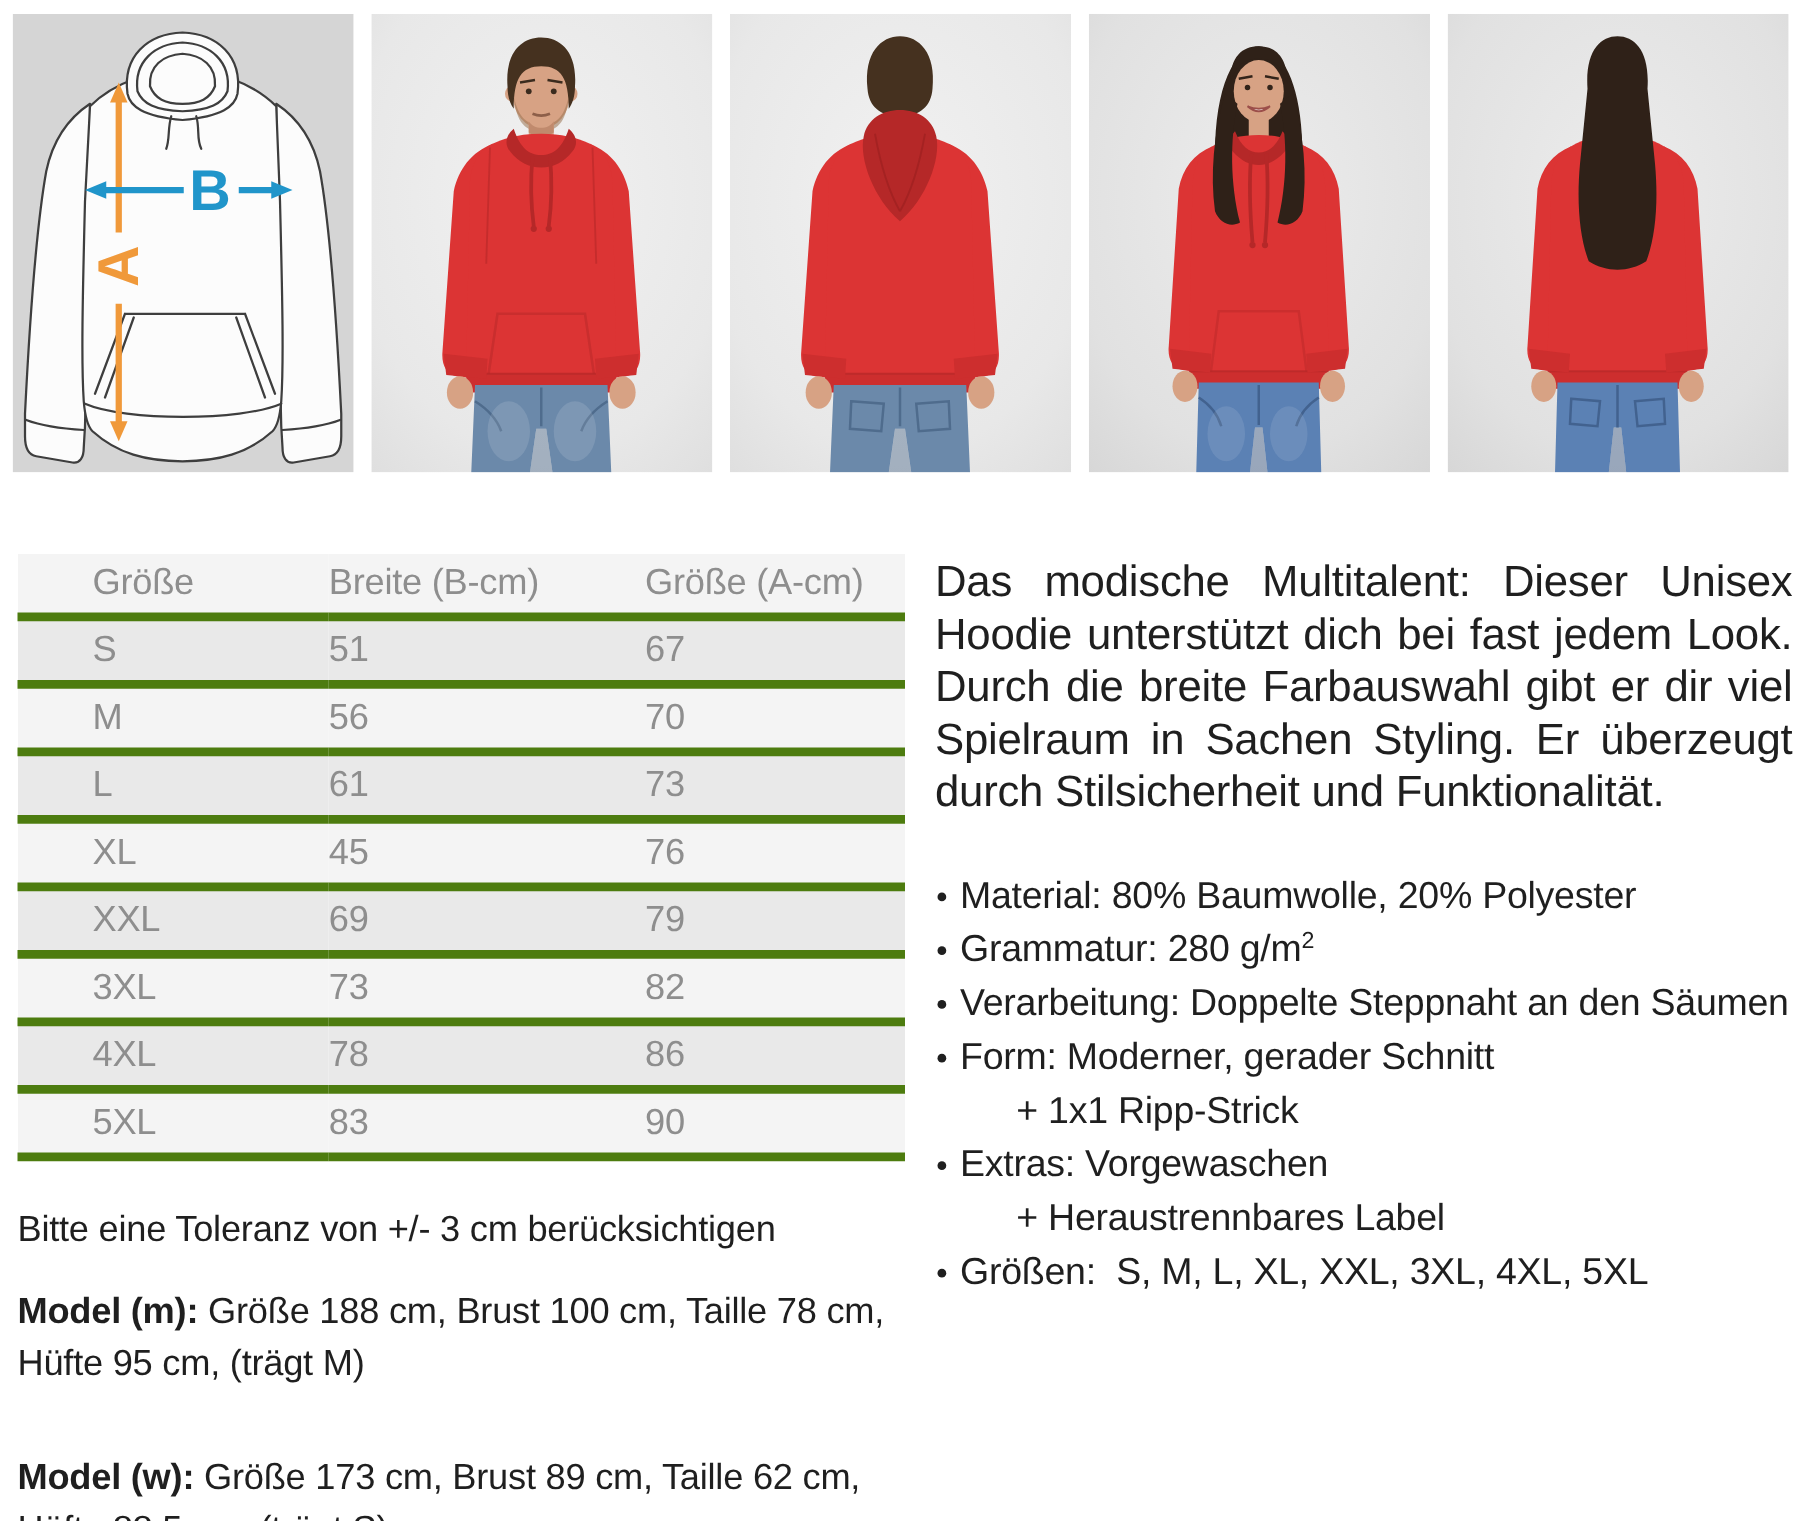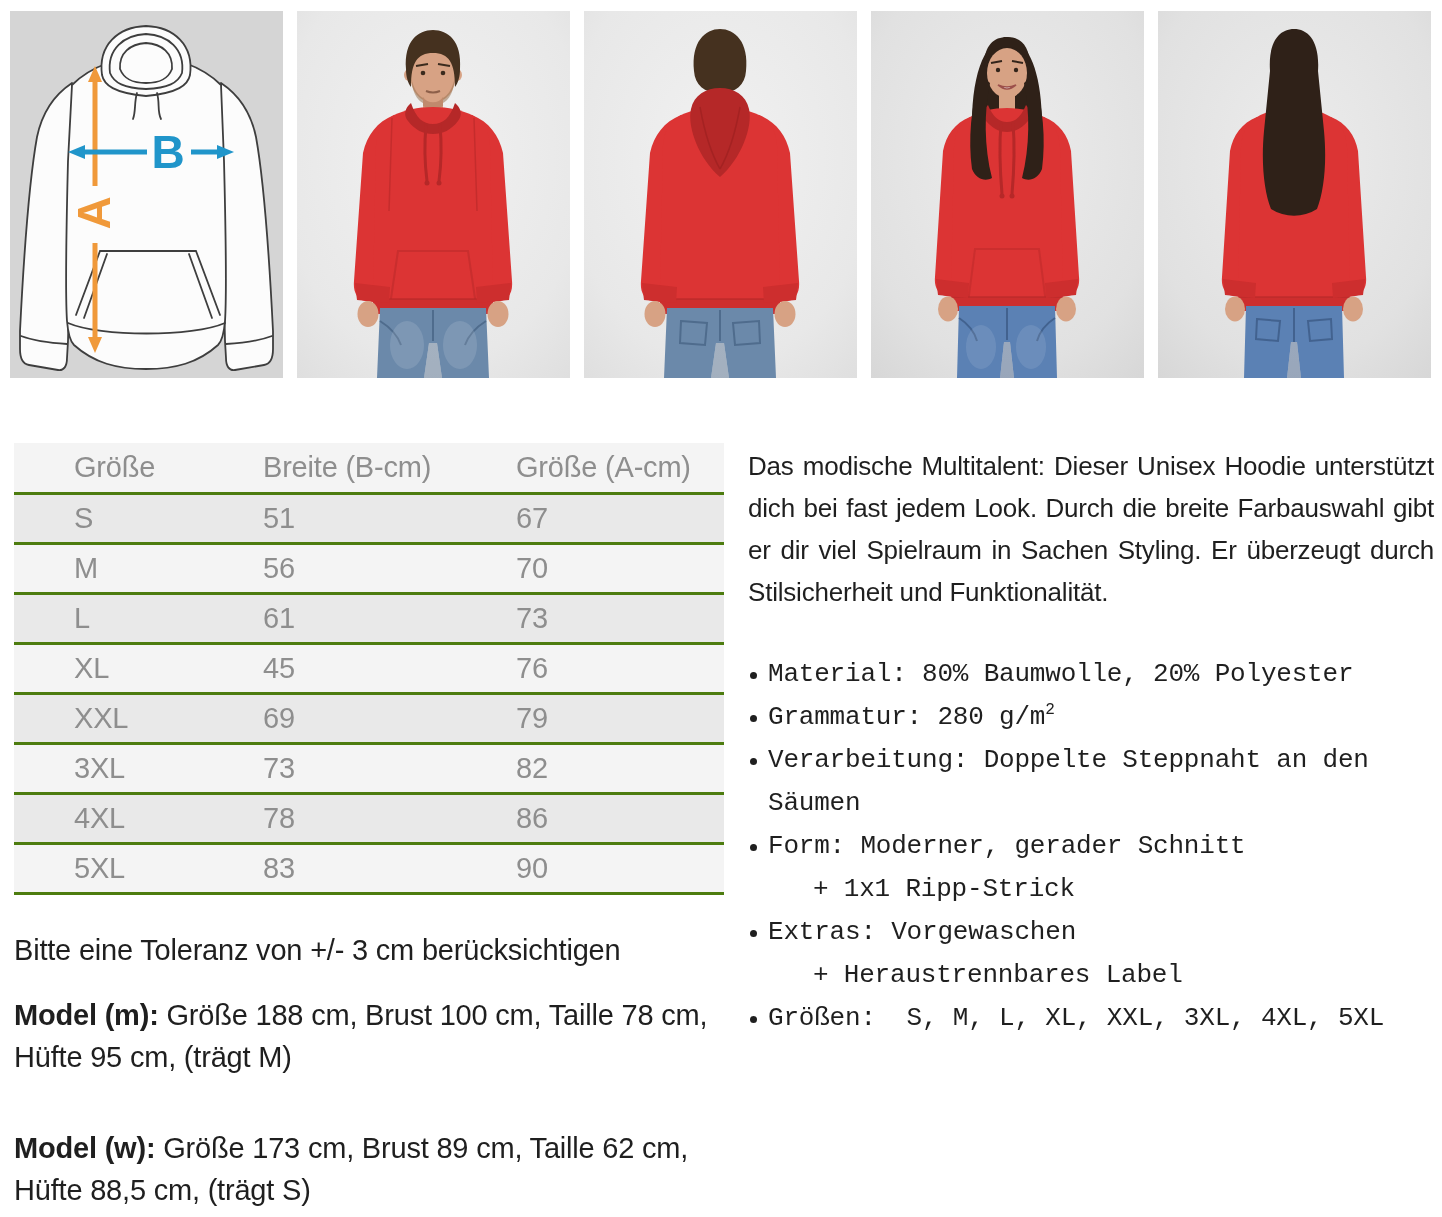--- a/index.html
+++ b/index.html
@@ -31,38 +31,38 @@
               stroke-linejoin:round; stroke-linecap:round; }
   .sketch-line { fill:none; stroke:var(--diagram-line); stroke-width:1.8;
               stroke-linejoin:round; stroke-linecap:round; }
 
   
   .left-col  { position:absolute; left:14px; top:443px; width:710px; }
   table.size { border-collapse:collapse; width:710px; table-layout:fixed; }
   th,td {
     font-weight:normal; text-align:left; height:50px; padding:0;
     font-size:29px; line-height:47px; color:var(--table-text);
-    border-bottom:3px solid #4d7c0f; overflow:hidden; white-space:nowrap;
+    border-bottom:7px solid #4d7c0f; overflow:hidden; white-space:nowrap;
   }
   th:first-child, td:first-child { padding-left:60px; }
   thead tr { background:var(--row-light); }
   tbody tr:nth-child(odd)  { background:var(--row-dark); }
   tbody tr:nth-child(even) { background:var(--row-light); }
 
   .tolerance  { margin-top:34px; font-size:29px; line-height:42px; }
   .model-note { font-size:29px; line-height:42px; }
   .model-note.m { margin-top:23px; }
   .model-note.w { margin-top:49px; }
   .model-note strong { font-weight:bold; }
 
   
   .right-col { position:absolute; left:748px; top:445px; width:686px; }
-  .intro { font-size:26px; line-height:42px; text-align:justify; }
+  .intro { font-size:35px; line-height:42px; text-align:justify; }
   ul.features { list-style:none; margin-top:40px; }
-  ul.features li { position:relative; padding-left:20px; font-size:26px; line-height:43px;font-family:Liberation Mono, monospace; }
+  ul.features li { position:relative; padding-left:20px; font-size:30px; line-height:43px; }
   ul.features .dot {
     position:absolute; left:2px; top:19px; width:7px; height:7px;
     border-radius:50%; background:var(--body-text);
   }
   ul.features .subline { margin-left:45px; }
   sup { font-size:0.62em; vertical-align:super; line-height:0; }
 </style>
 </head>
 <body>
 

